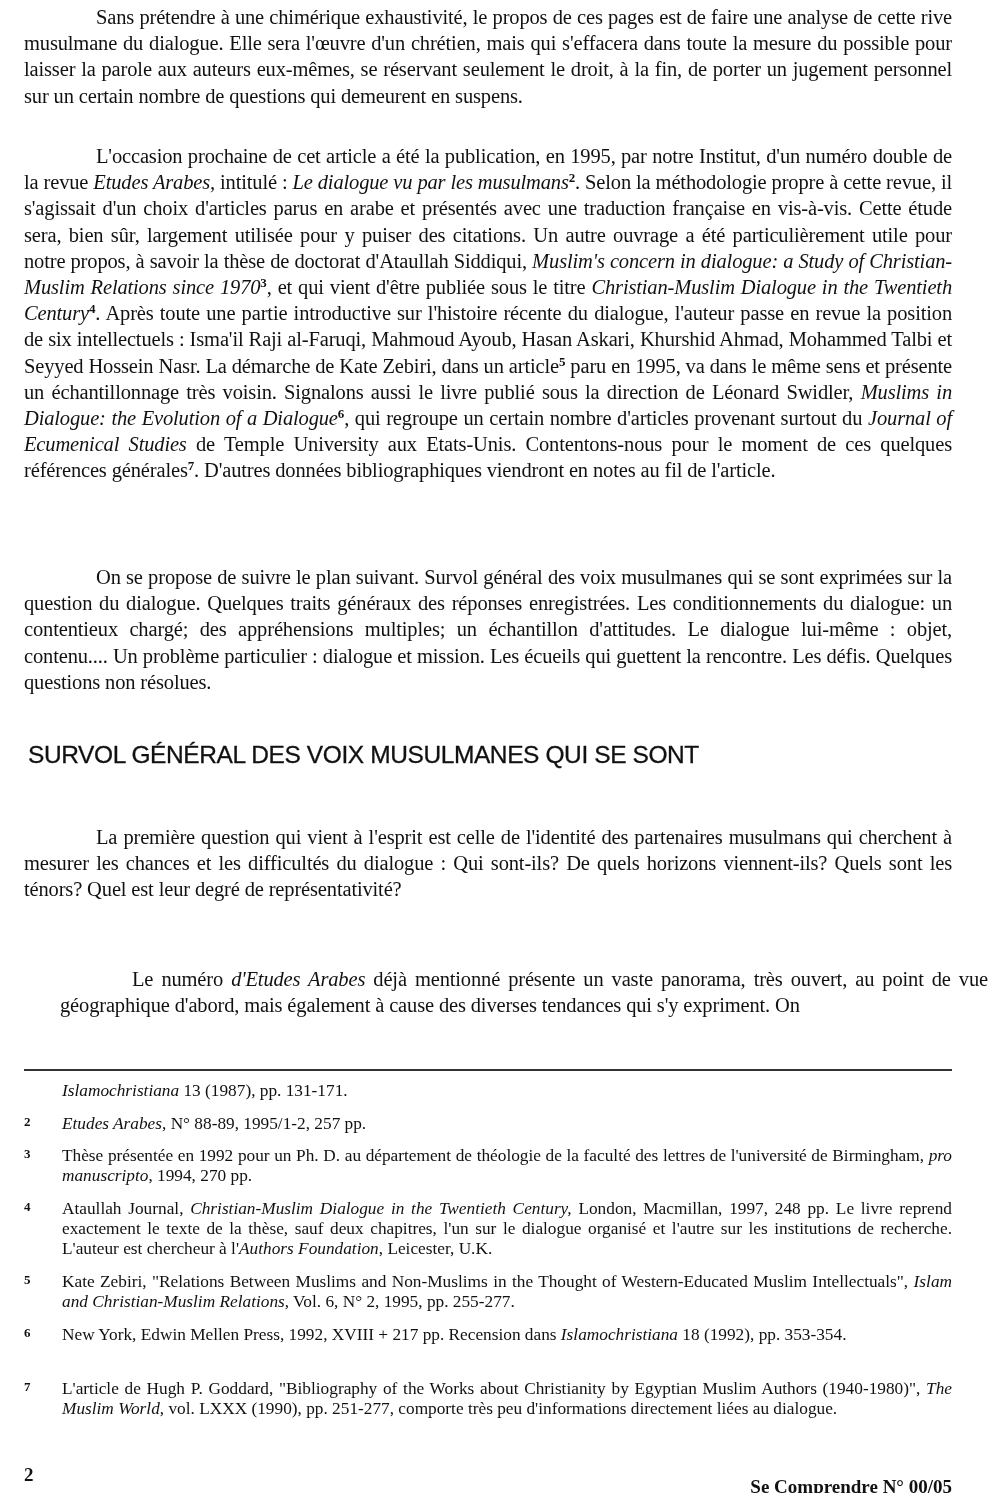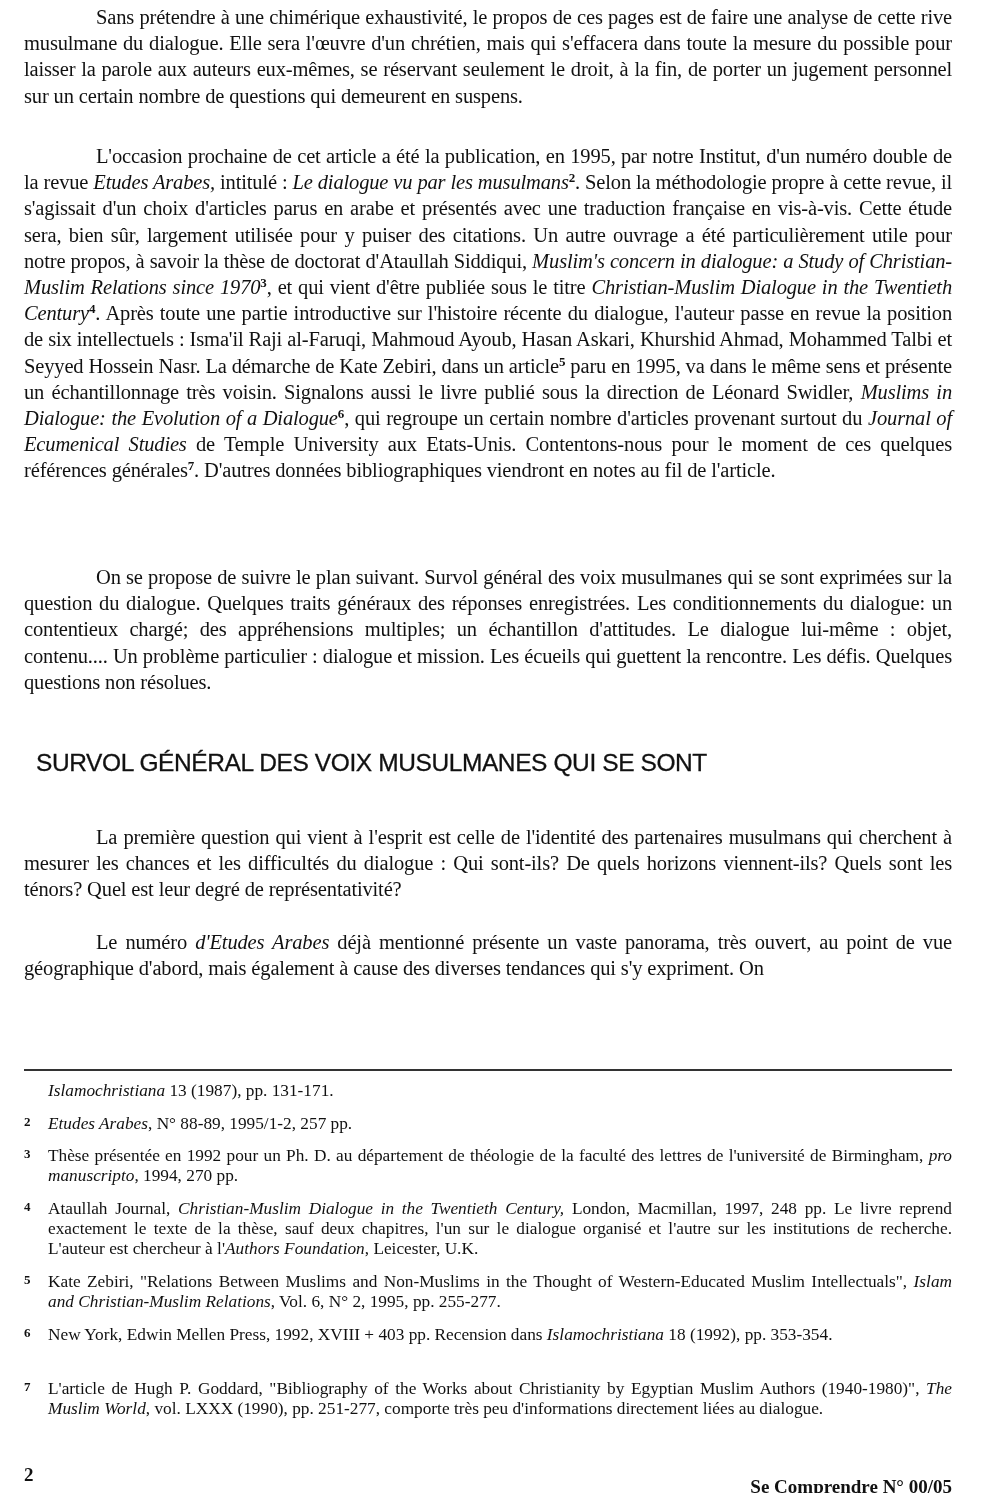--- a/index.html
+++ b/index.html
@@ -16,30 +16,30 @@
     text-align: justify;
     text-indent: 72px;
     letter-spacing: -0.15px;
   }
   sup { font-size: 13px; font-weight: bold; line-height: 0; vertical-align: 7px; }
   i { font-style: italic; }
   .heading {
     position: absolute; left: 24px; top: 736px; width: 928px;
     font-family: "Liberation Sans", "DejaVu Sans", sans-serif;
     font-size: 24.5px; line-height: 30px; font-weight: normal;
-    letter-spacing: -0.4px; margin: 12px; color: #111;
+    letter-spacing: -0.4px; margin: 4px; color: #111;
     -webkit-text-stroke: 0.3px #111;
   }
   .rule { position: absolute; left: 24px; top: 1069px; width: 928px; height: 0; border-top: 2px solid #333; }
   .fn {
     position: absolute; left: 24px; width: 928px;
     font-size: 17.3px; line-height: 20px;
   }
   .fn .num { position: absolute; left: 0; top: -2px; font-weight: bold; font-size: 13px; }
-  .fn .txt { margin-left: 24px; text-align: justify; display: block; }
+  .fn .txt { margin-left: 38px; text-align: justify; display: block; }
   .footer {
     position: absolute; left: 24px; top: 1464px; width: 928px; height: 24px;
     font-weight: bold; font-size: 19px;
   }
   .footer .pg { position: absolute; left: 0; top: 0; }
   .footer .journal { position: absolute; right: 0; top: 12px; text-align: center; }
 </style>
 </head>
 <body>
 
@@ -48,21 +48,21 @@
   <p class="body" style="position:absolute; top:143px; width:928px;"><span>L'occasion prochaine de cet article a été la publication, en 1995, par notre Institut, d'un numéro double de la revue </span><i>Etudes Arabes,</i><span> intitulé : </span><i>Le dialogue vu par les musulmans</i><sup>2</sup><span>. Selon la méthodologie propre à cette revue, il s'agissait d'un choix d'articles parus en arabe et présentés avec une traduction française en vis-à-vis. Cette étude sera, bien sûr, largement utilisée pour y puiser des citations. Un autre ouvrage a été particulièrement utile pour notre propos, à savoir la thèse de doctorat d'Ataullah Siddiqui, </span><i>Muslim's concern in dialogue: a Study of Christian-Muslim Relations since 1970</i><sup>3</sup><span>, et qui vient d'être publiée sous le titre </span><i>Christian-Muslim  Dialogue in the Twentieth Century</i><sup>4</sup><span>. Après toute une partie introductive sur l'histoire récente du dialogue, l'auteur passe en revue la position de six intellectuels : Isma'il Raji al-Faruqi, Mahmoud Ayoub, Hasan Askari, Khurshid Ahmad, Mohammed Talbi et Seyyed Hossein Nasr. La démarche de Kate Zebiri, dans un article</span><sup>5</sup><span> paru en 1995, va dans le même sens et présente un échantillonnage très voisin. Signalons aussi le livre publié sous la direction de Léonard Swidler, </span><i>Muslims in Dialogue: the Evolution of a Dialogue</i><sup>6</sup><span>, qui regroupe un certain nombre d'articles provenant surtout du </span><i>Journal of Ecumenical Studies</i><span> de Temple University aux Etats-Unis. Contentons-nous pour le moment de ces quelques références générales</span><sup>7</sup><span>. D'autres données bibliographiques viendront en notes au fil de l'article.</span></p>
   <p class="body" style="position:absolute; top:564px; width:928px;"><span>On se propose de suivre le plan suivant. Survol général des voix musulmanes qui se sont exprimées sur la question du dialogue. Quelques traits généraux des réponses enregistrées. Les conditionnements du dialogue: un contentieux chargé; des appréhensions multiples; un échantillon d'attitudes. Le dialogue lui-même : objet, contenu.... Un problème particulier : dialogue et mission. Les écueils qui guettent la rencontre. Les défis. Quelques questions non résolues.</span></p>
 </div>
 
 <h2 class="heading">
   <span>SURVOL GÉNÉRAL DES VOIX MUSULMANES QUI SE SONT</span><br>
 </h2>
 
 <div class="page">
   <p class="body" style="position:absolute; top:824px; width:928px;"><span>La première question qui vient à l'esprit est celle de l'identité des partenaires musulmans qui cherchent à mesurer les chances et les difficultés du dialogue : Qui sont-ils? De quels horizons viennent-ils?  Quels sont les ténors? Quel est leur degré de représentativité?</span></p>
-  <p class="body" style="position:absolute; top:929px; width:928px;"><span>Le numéro </span><i>d'Etudes Arabes</i><span> déjà mentionné présente un vaste panorama, très ouvert, au point de vue géographique d'abord, mais également à cause des diverses tendances qui s'y expriment. On</span></p>
+  <p class="body" style="position:absolute; top:966px; width:928px;margin-left:36px;"><span>Le numéro </span><i>d'Etudes Arabes</i><span> déjà mentionné présente un vaste panorama, très ouvert, au point de vue géographique d'abord, mais également à cause des diverses tendances qui s'y expriment. On</span></p>
 </div>
 
 <div class="rule"></div>
 
 <div class="fn" style="top:1081px;">
   <span class="num"></span>
   <span class="txt"><i>Islamochristiana</i><span> 13 (1987), pp. 131-171.</span></span>
 </div>
 <div class="fn" style="top:1114px;">
   <span class="num">2</span>
@@ -75,21 +75,21 @@
 <div class="fn" style="top:1199px;">
   <span class="num">4</span>
   <span class="txt"><span>Ataullah Journal, </span><i>Christian-Muslim Dialogue in the Twentieth Century,</i><span> London, Macmillan, 1997, 248 pp. Le livre reprend exactement le texte de la thèse, sauf deux chapitres, l'un sur le dialogue organisé et l'autre sur les institutions de recherche. L'auteur est chercheur à l'</span><i>Authors Foundation</i><span>, Leicester, U.K.</span></span>
 </div>
 <div class="fn" style="top:1272px;">
   <span class="num">5</span>
   <span class="txt"><span>Kate Zebiri, "Relations Between Muslims and Non-Muslims in the Thought of Western-Educated Muslim Intellectuals", </span><i>Islam and Christian-Muslim Relations</i><span>, Vol. 6, N° 2, 1995, pp. 255-277.</span></span>
 </div>
 <div class="fn" style="top:1325px;">
   <span class="num">6</span>
-  <span class="txt"><span>New York, Edwin Mellen Press, 1992, XVIII  + 403 pp. Recension dans </span><i>Islamochristiana</i><span> 18  (1992), pp. 353-354.</span></span>
+  <span class="txt"><span>New York, Edwin Mellen Press, 1992, XVIII  + 217 pp. Recension dans </span><i>Islamochristiana</i><span> 18  (1992), pp. 353-354.</span></span>
 </div>
 <div class="fn" style="top:1379px;">
   <span class="num">7</span>
   <span class="txt"><span>L'article  de Hugh P. Goddard, "Bibliography of the Works about Christianity by Egyptian Muslim Authors (1940-1980)",  </span><i>The Muslim World</i><span>, vol. LXXX (1990), pp. 251-277, comporte très peu d'informations directement liées au dialogue.</span></span>
 </div>
 
 <div class="footer">
   <span class="pg">2</span>
   <span class="journal">Se Comprendre N° 00/05</span>
 </div>

